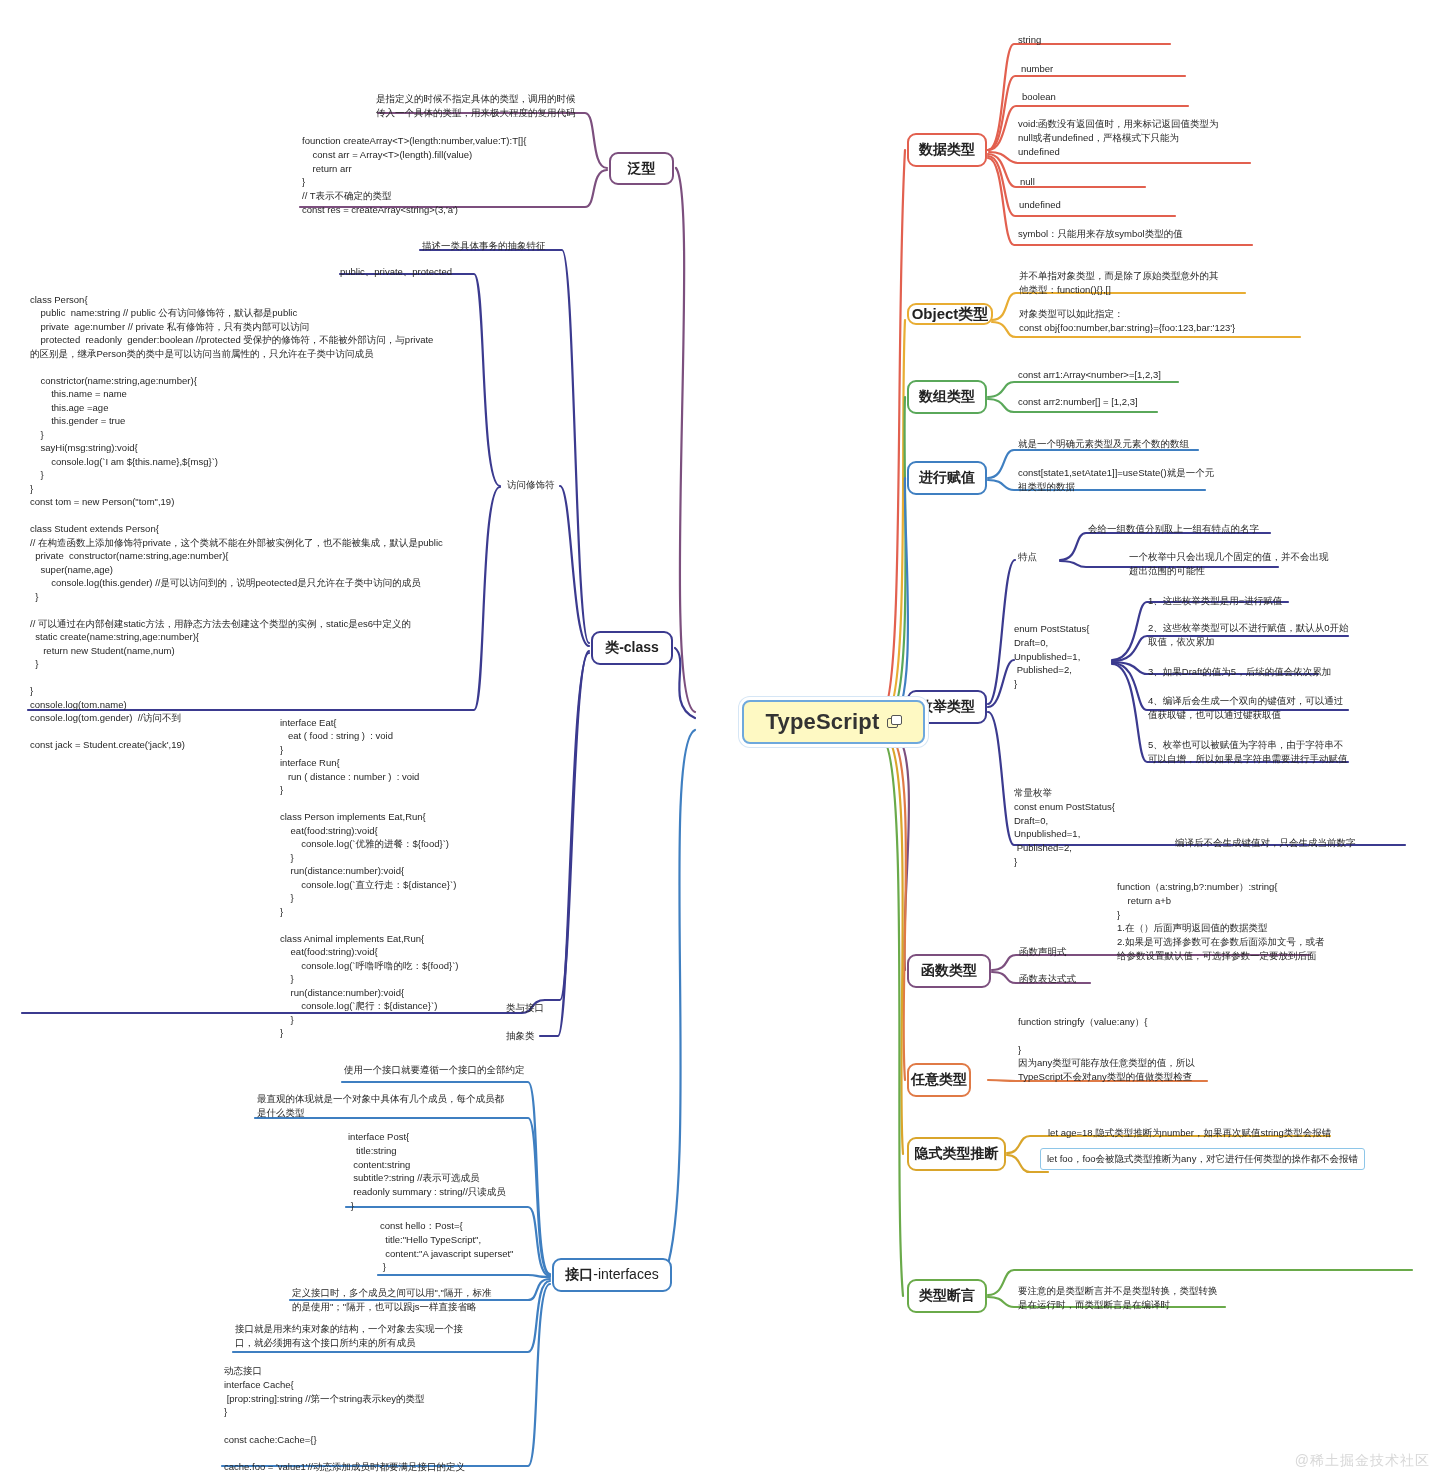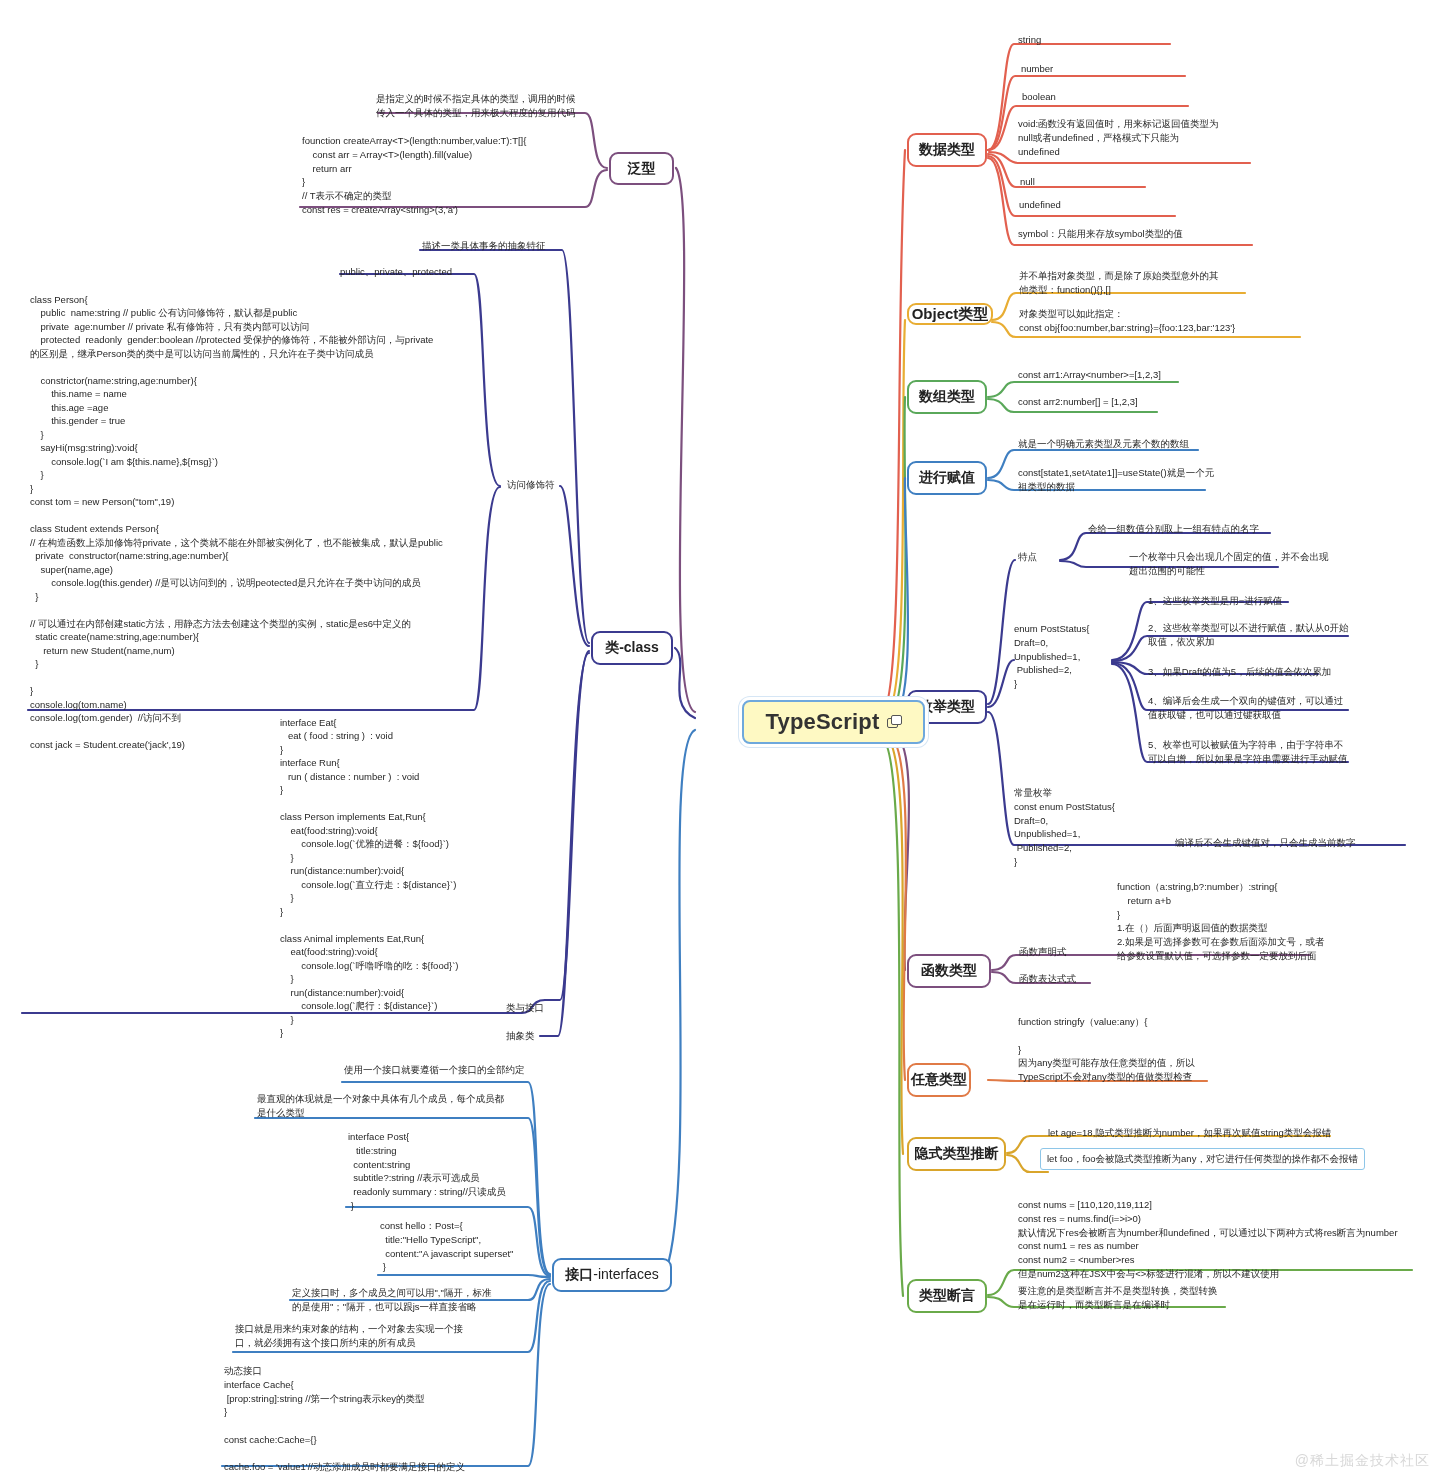--- a/index.html
+++ b/index.html
@@ -262,26 +262,20 @@
 
   <div class="leaf" style="left:1018px; top:1015px;">function stringfy（value:any）{
 
 }
 因为any类型可能存放任意类型的值，所以
 TypeScript不会对any类型的值做类型检查</div>
 
   <div class="leaf" style="left:1048px; top:1126px;">let age=18,隐式类型推断为number，如果再次赋值string类型会报错</div>
   <div class="leaf boxed" style="left:1040px; top:1148px;">let foo，foo会被隐式类型推断为any，对它进行任何类型的操作都不会报错</div>
 
-  <div class="leaf" style="left:1018px; top:1198px;">const nums = [110,120,119,112]
-const res = nums.find(i=&gt;i&gt;0)
-默认情况下res会被断言为number和undefined，可以通过以下两种方式将res断言为number
-const num1 = res as number
-const num2 = &lt;number&gt;res
-但是num2这种在JSX中会与&lt;&gt;标签进行混淆，所以不建议使用</div>
   <div class="leaf" style="left:1018px; top:1284px;">要注意的是类型断言并不是类型转换，类型转换
 是在运行时，而类型断言是在编译时</div>
 
   <div class="leaf" style="left:376px; top:92px; text-align:left;">是指定义的时候不指定具体的类型，调用的时候
 传入一个具体的类型，用来极大程度的复用代码</div>
   <div class="leaf" style="left:302px; top:134px;">founction createArray&lt;T&gt;(length:number,value:T):T[]{
     const arr = Array&lt;T&gt;(length).fill(value)
     return arr
 }
 // T表示不确定的类型

